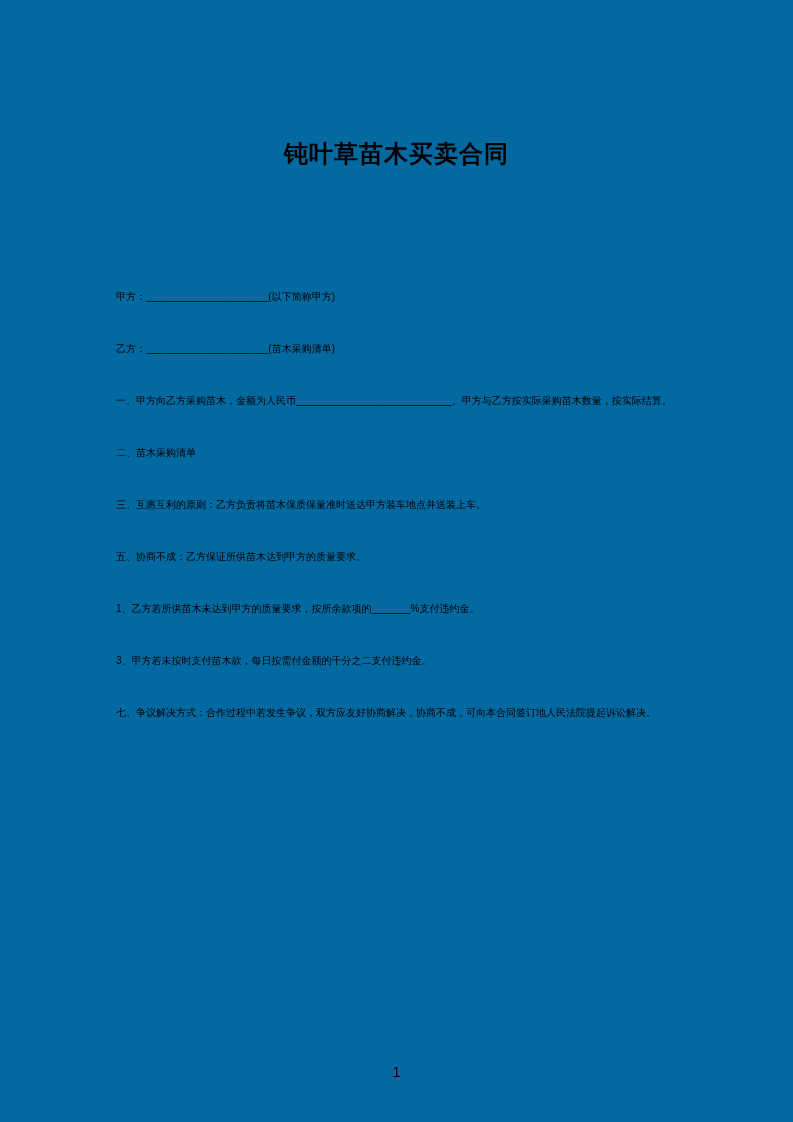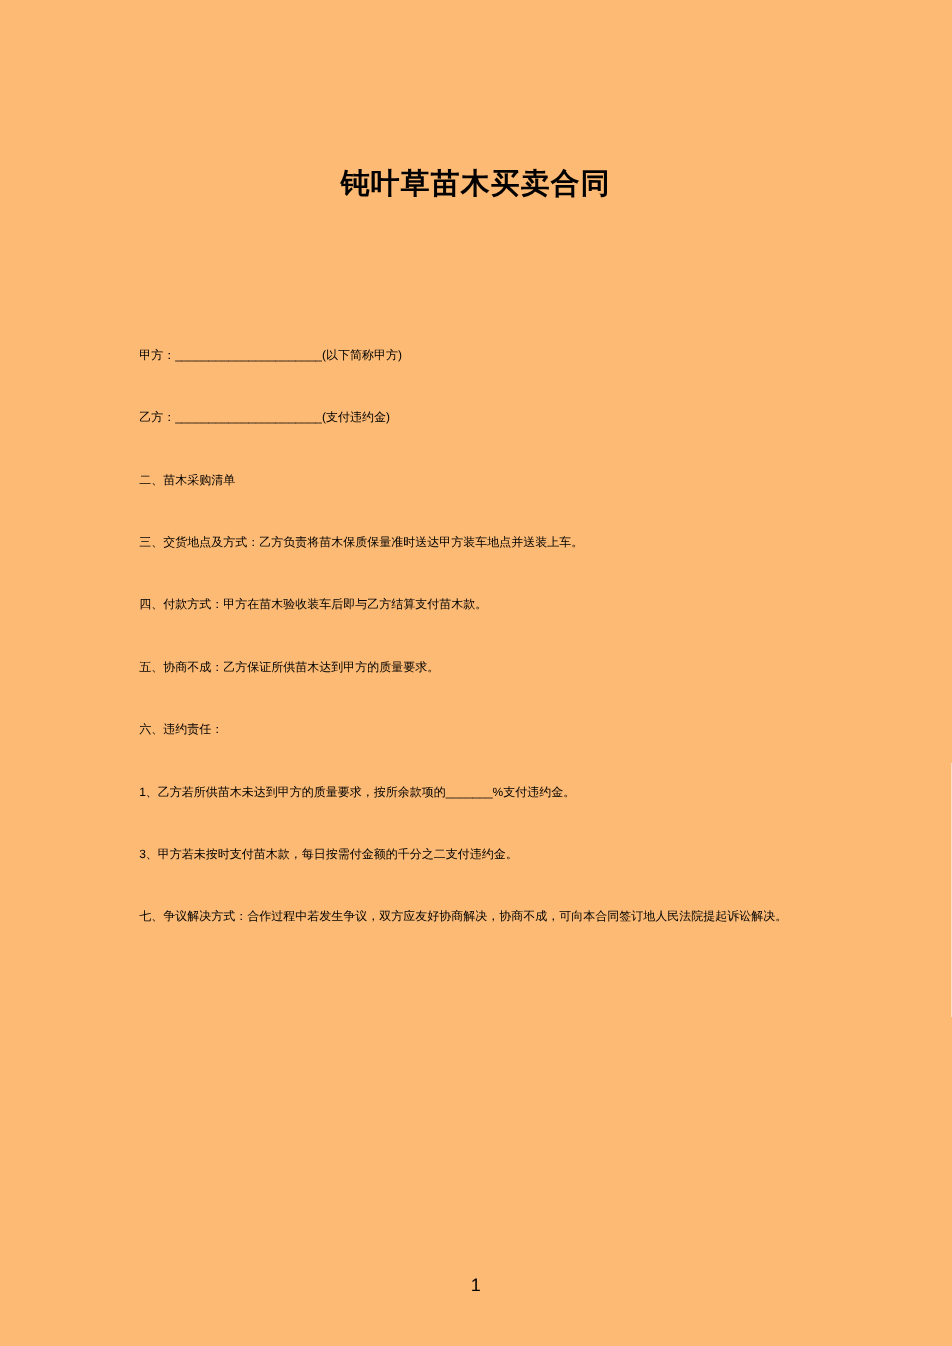--- a/index.html
+++ b/index.html
@@ -5,21 +5,21 @@
   html, body {
     margin: 0;
     padding: 0;
     background: #ffffff;
   }
   .page {
     position: relative;
     width: 793px;
     height: 1122px;
     margin: 0 auto;
-    background: #fdba74;
+    background: #0369a1;
     box-sizing: border-box;
     padding: 138px 96px 0 96px;
     font-family: "Liberation Sans", sans-serif;
     color: #000000;
     overflow: hidden;
   }
   .doc-title {
     margin: 0 0 112px 0;
     text-align: center;
     font-size: 24px;
@@ -46,25 +46,24 @@
   }
 </style>
 </head>
 <body>
 
 <div class="page">
 
   <h1 class="doc-title">钝叶草苗木买卖合同</h1>
 
   <div class="para">甲方：______________________(以下简称甲方)</div>
-  <div class="para">乙方：______________________(支付违约金)</div>
+  <div class="para">乙方：______________________(苗木采购清单)</div>
+  <div class="para">一、甲方向乙方采购苗木，金额为人民币____________________________。甲方与乙方按实际采购苗木数量，按实际结算。</div>
   <div class="para">二、苗木采购清单</div>
-  <div class="para">三、交货地点及方式：乙方负责将苗木保质保量准时送达甲方装车地点并送装上车。</div>
-  <div class="para">四、付款方式：甲方在苗木验收装车后即与乙方结算支付苗木款。</div>
+  <div class="para">三、互惠互利的原则：乙方负责将苗木保质保量准时送达甲方装车地点并送装上车。</div>
   <div class="para">五、协商不成：乙方保证所供苗木达到甲方的质量要求。</div>
-  <div class="para">六、违约责任：</div>
   <div class="para">1、乙方若所供苗木未达到甲方的质量要求，按所余款项的_______%支付违约金。</div>
   <div class="para">3、甲方若未按时支付苗木款，每日按需付金额的千分之二支付违约金。</div>
   <div class="para">七、争议解决方式：合作过程中若发生争议，双方应友好协商解决，协商不成，可向本合同签订地人民法院提起诉讼解决。</div>
 
   <div class="page-number">1</div>
 
 </div>
 
 </body></html>

